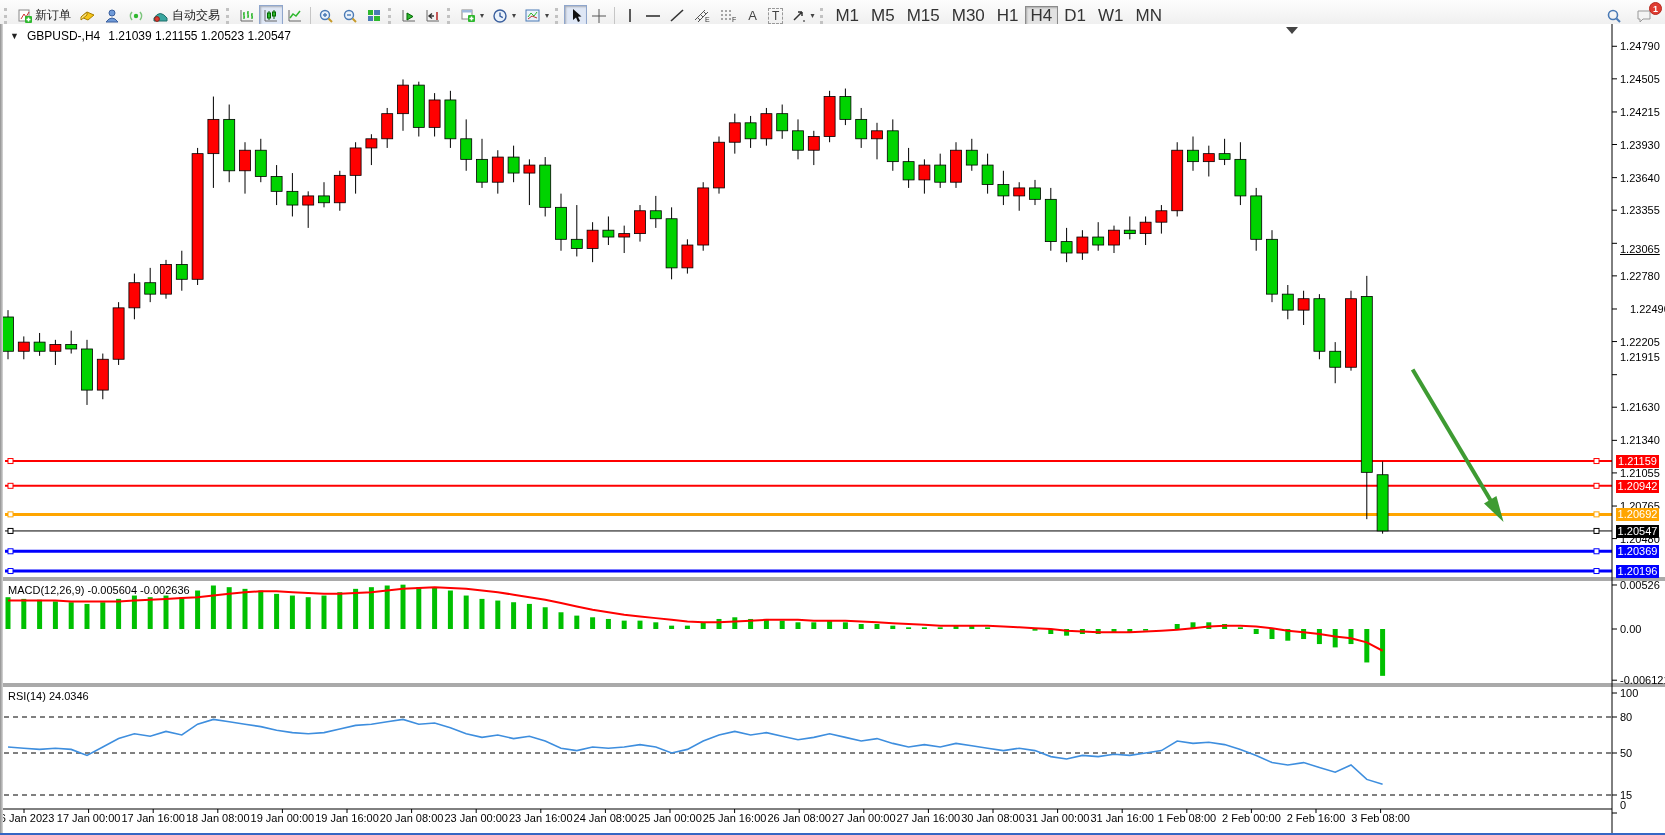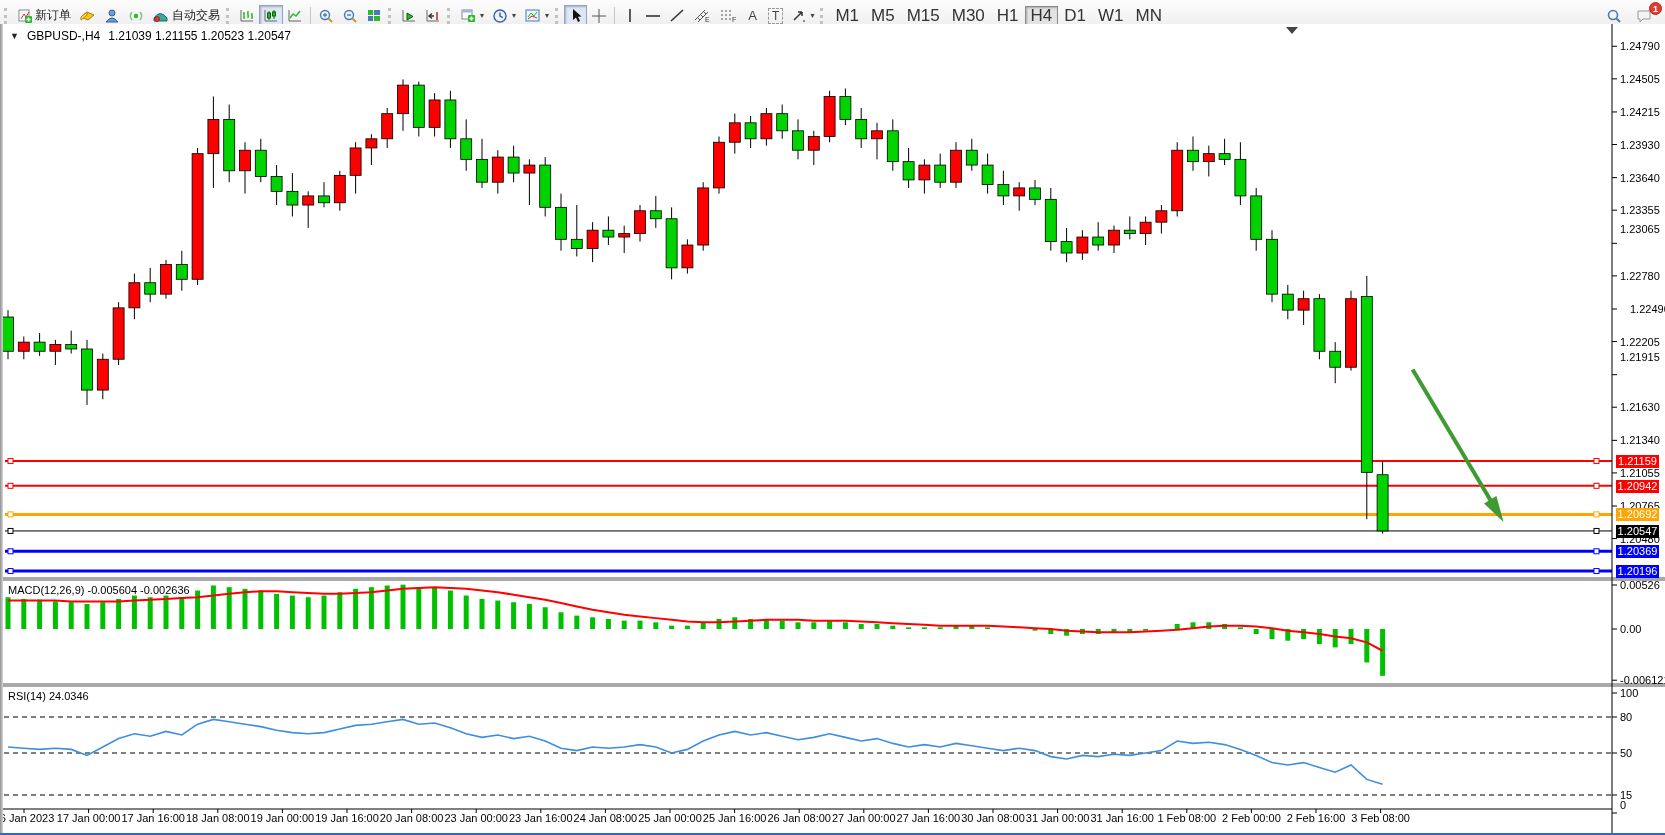--- a/index.html
+++ b/index.html
@@ -675,21 +675,21 @@
       </div>
       <div class="ind-label" style="top:560px;">MACD(12,26,9) -0.005604 -0.002636</div>
       <div class="ind-label" style="top:666px;">RSI(14) 24.0346</div>
       <div id="labels">
           <div class="tick-label" style="top: 16.2742px;">1.24790</div>
           <div class="tick-label" style="top: 48.8289px;">1.24505</div>
           <div class="tick-label" style="top: 81.9546px;">1.24215</div>
           <div class="tick-label" style="top: 114.509px;">1.23930</div>
           <div class="tick-label" style="top: 147.635px;">1.23640</div>
           <div class="tick-label" style="top: 180.19px;">1.23355</div>
-          <div class="tick-label" style="top: 199px;">1.23065</div>
+          <div class="tick-label" style="top: 219px; text-decoration: underline;">1.23065</div>
           <div class="tick-label" style="top: 245.87px;">1.22780</div>
           <div class="tick-label" style="top: 278.996px; margin-left: 10px;">1.22490</div>
           <div class="tick-label" style="top: 311.551px;">1.22205</div>
           <div class="tick-label" style="top: 327px;">1.21915</div>
           <div class="tick-label" style="top: 377.231px;">1.21630</div>
           <div class="tick-label" style="top: 410.357px;">1.21340</div>
           <div class="tick-label" style="top: 442.911px;">1.21055</div>
           <div class="tick-label" style="top: 476.037px;">1.20765</div>
           <div class="tick-label" style="top: 508.592px;">1.20480</div>
           <div class="hline-label" style="top: 431.032px; background: rgb(255, 0, 0);">1.21159</div>

